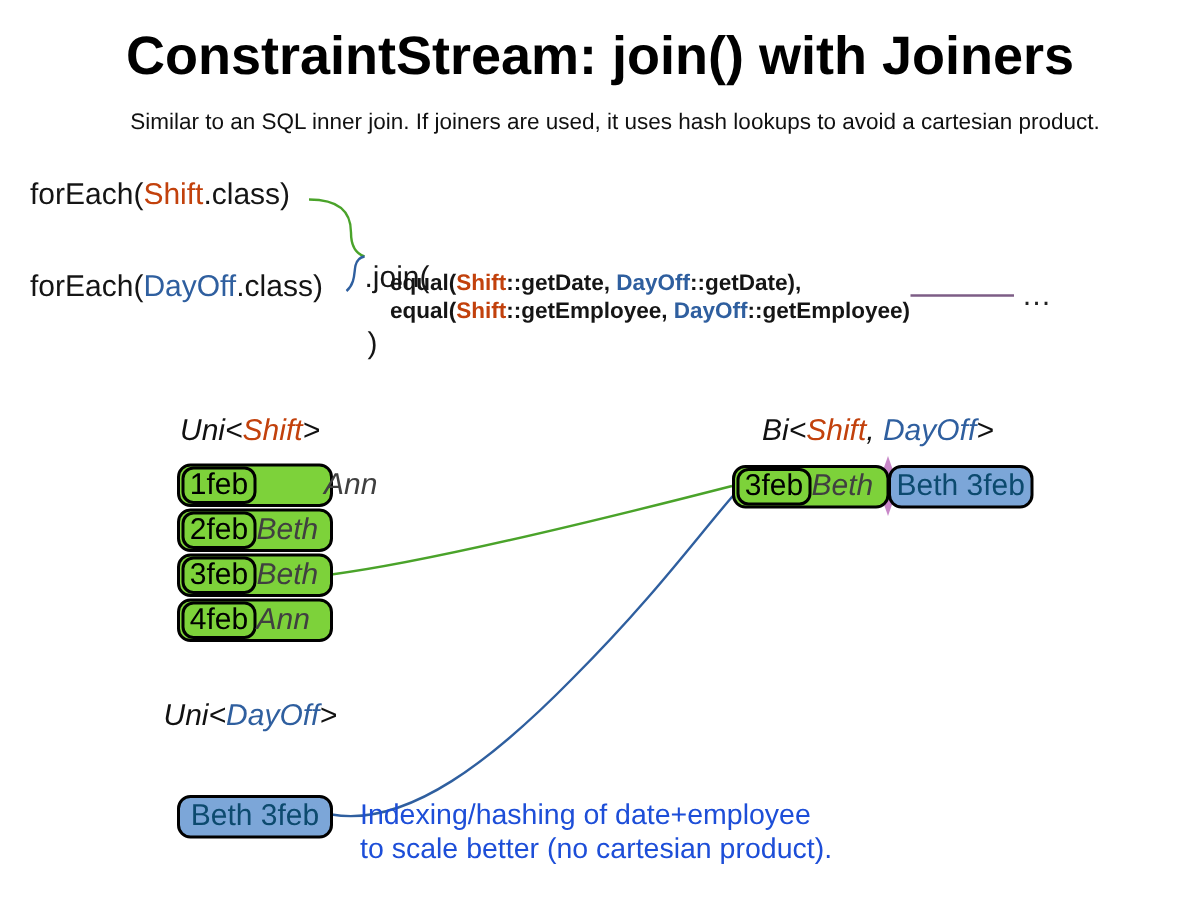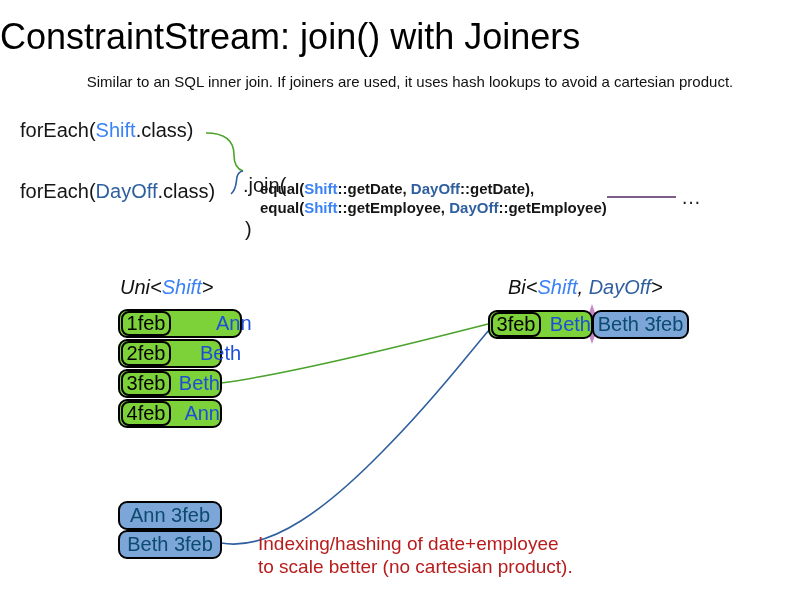--- a/index.html
+++ b/index.html
@@ -1,53 +1,53 @@
 <!DOCTYPE html>
 <html><head>
 <meta charset="utf-8">
 <style>
   html,body{margin:0;padding:0;background:#fff;}
   .slide{
     position:relative;width:800px;height:600px;background:#ffffff;
     font-family:"Liberation Sans",sans-serif;overflow:hidden;color:#000;
   }
   .title{
-    position:absolute;top:16px;left:0;width:800px;
-    font-size:36px;font-weight:400;letter-spacing:0;color:#000;margin:0;
+    position:absolute;top:16px;left:0;width:800px;text-align:center;
+    font-size:36px;font-weight:700;letter-spacing:0;color:#000;margin:0;
   }
   .subtitle{
     position:absolute;top:63px;left:0;width:800px;text-align:center;
     font-size:15px;color:#111;margin:10px;
   }
   .overlay{position:absolute;left:0;top:0;width:800px;height:600px;pointer-events:none;}
   .code{position:absolute;white-space:pre;color:#151515;}
   .code-lg{font-size:20px;}
   .code-sm{font-size:15px;font-weight:bold;}
-  .t-green{color:#3b82f6;}
+  .t-green{color:#c2410c;}
   .t-blue{color:#2f5f9f;}
   .ellipsis{position:absolute;font-size:20px;color:#222;letter-spacing:1px;}
   .tlabel{position:absolute;font-size:20px;color:#111;white-space:pre;font-style:italic;}
   .row-green,.row-blue{
     position:absolute;height:29px;box-sizing:border-box;
     border:2px solid #000;border-radius:9px;display:flex;align-items:center;
   }
   .row-green{background:#7dd23a;}
   .row-blue{background:#7ca6d8;justify-content:center;font-size:20px;color:#0c4a6e;}
   .datebox{
     box-sizing:border-box;height:25px;min-width:50px;margin-left:1px;
     border:2px solid #000;border-radius:8px;background:#7dd23a;
     display:flex;align-items:center;justify-content:center;
     font-size:20px;color:#000;padding:0 2px;
   }
   .namecell{
-    flex:1;text-align:right;font-size:20px;color:#1d4ed8;white-space:nowrap;
+    flex:1;text-align:left;font-size:20px;color:#404040;white-space:nowrap;font-style:italic;
   }
   .note{
-    position:absolute;left:258px;top:532px;font-size:19px;line-height:23px;
-    color:#b91c1c;white-space:pre;
+    position:absolute;left:240px;top:532px;font-size:19px;line-height:23px;
+    color:#1d4ed8;white-space:pre;
   }
 </style>
 </head>
 <body>
 
 <div class="slide">
 
   <h1 class="title">ConstraintStream: join() with Joiners</h1>
   <p class="subtitle">Similar to an SQL inner join. If joiners are used, it uses hash lookups to avoid a cartesian product.</p>
 
@@ -69,44 +69,44 @@
   <div class="code code-sm" style="left:260px;top:180px;"><span>equal(</span><span class="t-green">Shift</span><span>::getDate, </span><span class="t-blue">DayOff</span><span>::getDate),</span></div>
 
   <div class="code code-sm" style="left:260px;top:199px;"><span>equal(</span><span class="t-green">Shift</span><span>::getEmployee, </span><span class="t-blue">DayOff</span><span>::getEmployee)</span></div>
 
   <div class="ellipsis" style="left:681px;top:186px;">…</div>
 
   <div class="code code-lg" style="left:245px;top:218px;">)</div>
 
   <div class="tlabel" style="left:120px;top:276px;"><span>Uni&lt;</span><span class="t-green">Shift</span><span>&gt;</span></div>
 
-  <div class="row-green" style="left:118px;top:309px;width:124px;gap:45px;">
+  <div class="row-green" style="left:118px;top:309px;width:104px;gap:45px;">
     <div class="datebox">1feb</div>
     <div class="namecell">Ann</div>
   </div>
-  <div class="row-green" style="left:118px;top:339px;width:104px;gap:29px;">
+  <div class="row-green" style="left:118px;top:339px;width:104px;">
     <div class="datebox">2feb</div>
     <div class="namecell">Beth</div>
   </div>
   <div class="row-green" style="left:118px;top:369px;width:104px;">
     <div class="datebox">3feb</div>
     <div class="namecell">Beth</div>
   </div>
   <div class="row-green" style="left:118px;top:399px;width:104px;">
     <div class="datebox">4feb</div>
     <div class="namecell">Ann</div>
   </div>
 
   <div class="tlabel" style="left:508px;top:276px;"><span>Bi&lt;</span><span class="t-green">Shift</span><span>, </span><span class="t-blue">DayOff</span><span>&gt;</span></div>
 
   <div class="row-green" style="left:488px;top:310px;width:105px;">
     <div class="datebox">3feb</div>
     <div class="namecell">Beth</div>
   </div>
   <div class="row-blue" style="left:592px;top:310px;width:97px;">Beth 3feb</div>
 
+  <div class="tlabel" style="left:109px;top:466px;"><span>Uni&lt;</span><span class="t-blue">DayOff</span><span>&gt;</span></div>
 
-  <div class="row-blue" style="left:118px;top:501px;width:104px;">Ann 3feb</div>
   <div class="row-blue" style="left:118px;top:530px;width:104px;">Beth 3feb</div>
 
   <div class="note"><span>Indexing/hashing of date+employee</span><br><span>to scale better (no cartesian product).</span></div>
 
 </div>
 
 </body></html>

